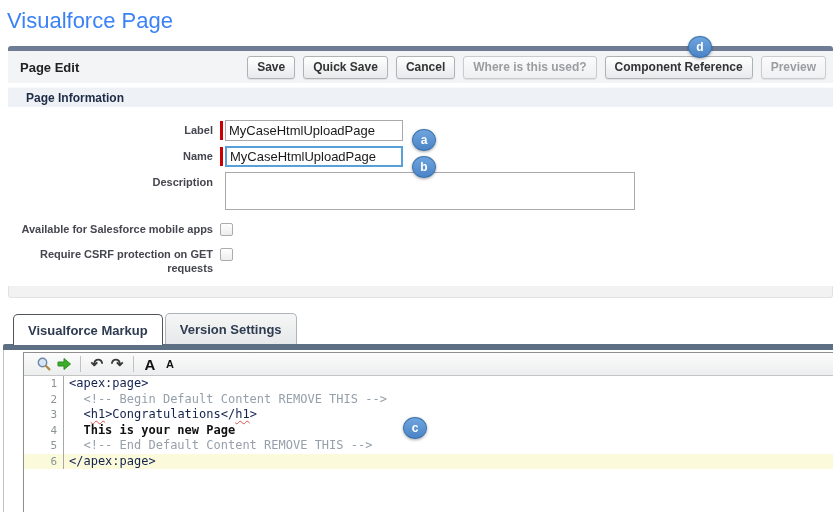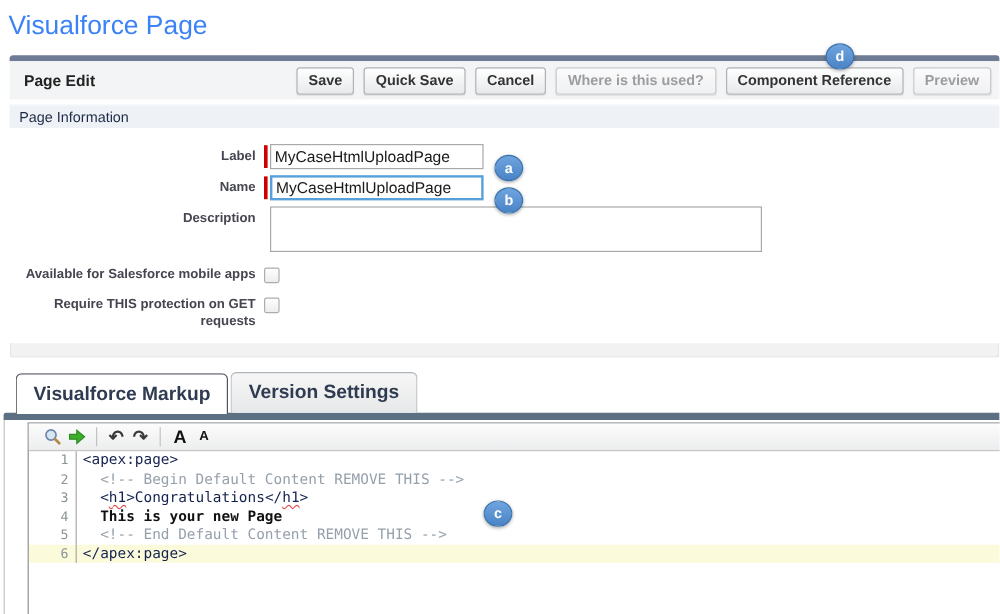--- a/index.html
+++ b/index.html
@@ -12,22 +12,22 @@
   .panel { position:absolute; left:8px; right:0; top:46px; }
   .panel-topbar { height:5px; background:#6E7C96; border-radius:3px 3px 0 0; }
   .panel-header { height:32px; background:#F3F4F5; display:flex; align-items:center; padding:0 4px 0 12px; }
   .panel-header .ptitle { font-size:13px; font-weight:bold; color:#222; }
   .btn-row { margin-left:auto; display:flex; gap:8px; align-items:center; padding-right:3px; }
   .btn { font-size:12px; font-weight:bold; color:#333; padding:3px 9px 4px;
          background:linear-gradient(180deg,#FFFFFF,#E7E9EB); border:1px solid #B0B3B6;
          border-radius:3px; cursor:pointer; white-space:nowrap; box-shadow:0 1px 1px rgba(0,0,0,.08); }
   .btn.disabled { color:#9B9DA0; border-color:#C9CBCE; background:linear-gradient(180deg,#FBFBFC,#EFF0F1); cursor:default; }
   .panel-gap { height:4px; background:#fff; }
-  .section-bar { height:20px; line-height:20px; background:#EEF1F6; padding-left:8px;
-                 font-size:12px; font-weight:normal; color:#1E2B45; border-top:1px solid #F8FAFC; }
+  .section-bar { height:20px; line-height:20px; background:#EEF1F6; padding-left:18px;
+                 font-size:12px; font-weight:bold; color:#1E2B45; border-top:1px solid #F8FAFC; }
   .form-area { background:#fff; padding:13px 0 4px; }
   .form-row { display:flex; margin-bottom:5px; }
   .flabel { width:205px; text-align:right; font-weight:bold; font-size:11px; color:#45464F;
             padding-top:4px; line-height:1.25; }
   .req { width:3px; height:19px; background:#CC0000; margin:1px 2px 0 7px; flex:none; }
   .noreq { width:5px; margin-left:7px; flex:none; }
   .tinput { width:178px; height:21px; border:1px solid #A9A9A9; font-size:13px;
             color:#1A1A1A; padding:0 3px; font-family:"Liberation Sans",sans-serif; }
   .tinput.focused { border:2px solid #57A0D9; }
   .tarea { width:410px; height:38px; border:1px solid #A9A9A9; font-size:13px; color:#1A1A1A;
@@ -36,21 +36,21 @@
          background:linear-gradient(180deg,#FEFEFE,#EDEDEE); border:1px solid #ACACAC;
          border-radius:2px; margin:4px 0 0 7px; cursor:pointer; }
   .row-desc { margin-bottom:9px; }
   .row-chk { margin-bottom:7px; }
   .panel-footer { height:12px; background:#F2F2F3; border:1px solid #E2E2E3; border-top:none;
                   border-radius:0 0 3px 3px; }
 
   
   .tabs-section { position:absolute; left:3px; right:0; top:310px; bottom:0; }
   .tab-row { height:34px; display:flex; align-items:flex-end; padding-left:10px; position:relative; z-index:2; }
-  .tab { font-size:16px; font-weight:bold; color:#2E3B50; padding:8px 14px 7px;
+  .tab { font-size:13px; font-weight:bold; color:#2E3B50; padding:8px 14px 7px;
          border-radius:5px 5px 0 0; cursor:pointer; margin-right:2px; white-space:nowrap; }
   .tab.active { background:#fff; border:1px solid #50555C; border-bottom:none; position:relative; top:1px; }
   .tab.inactive { background:linear-gradient(180deg,#F6F6F6,#E7E8E9); border:1px solid #AEB4BA; border-bottom:none; }
   .tab-bar { height:6px; background:#5D6F83; border-radius:2px 0 0 0; }
   .tab-content { position:absolute; top:40px; bottom:0; left:0; right:0;
                  background:#fff; border-left:1px solid #C2C2C2; }
 
   .editor { position:absolute; left:19px; top:2px; right:-2px; bottom:-2px;
             border:1px solid #8F8F8F; background:#fff; display:flex; flex-direction:column; }
   .ed-toolbar { height:23px; flex:none; background:linear-gradient(180deg,#FCFCFC,#ECEDEE);
@@ -118,21 +118,21 @@
     <div class="form-row row-desc">
       <div class="flabel">Description</div>
       <div class="noreq"></div>
       <textarea class="tarea" value="" style=""></textarea>
     </div>
     <div class="form-row row-chk">
       <div class="flabel">Available for Salesforce mobile apps</div>
       <input type="checkbox" class="cbx" style="">
     </div>
     <div class="form-row row-chk">
-      <div class="flabel">Require THIS protection on GET requests</div>
+      <div class="flabel">Require CSRF protection on GET requests</div>
       <input type="checkbox" class="cbx" style="">
     </div>
   </div>
   <div class="panel-footer"></div>
 </div>
 
 <div class="tabs-section">
   <div class="tab-row">
       <div class="tab active">Visualforce Markup</div>
       <div class="tab inactive">Version Settings</div>

